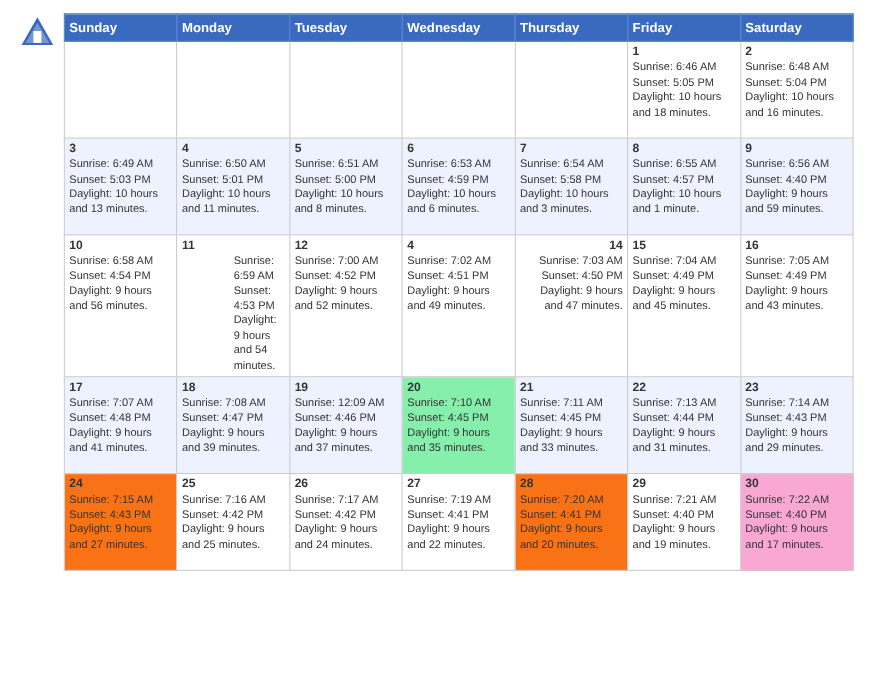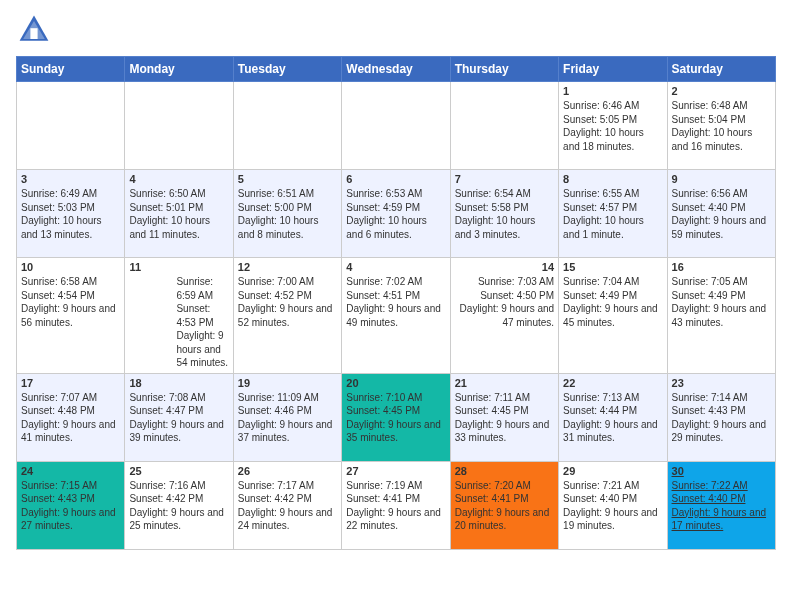--- a/index.html
+++ b/index.html
@@ -8,21 +8,20 @@
       background: #fff;
       width: 792px;
       height: 612px;
       overflow: hidden;
     }
     .page {
       width: 792px;
       height: 524px;
       padding: 12px 16px 8px 16px;
       display: flex;
-      flex-direction: column;
     }
     .header {
       display: flex;
       justify-content: space-between;
       align-items: flex-start;
       margin-bottom: 8px;
     }
     .logo {
       display: flex;
       align-items: center;
@@ -259,25 +258,25 @@
 Daylight: 9 hours and 41 minutes.</div>
           </td>
           <td class="has-data" style="background: rgb(238, 242, 255);">
             <span class="day-num">18</span>
             <div class="day-info" style="white-space: pre-line;">Sunrise: 7:08 AM
 Sunset: 4:47 PM
 Daylight: 9 hours and 39 minutes.</div>
           </td>
           <td class="has-data" style="background: rgb(238, 242, 255);">
             <span class="day-num">19</span>
-            <div class="day-info" style="white-space: pre-line;">Sunrise: 11:09 AM
+            <div class="day-info" style="white-space: pre-line;">Sunrise: 12:09 AM
 Sunset: 4:46 PM
 Daylight: 9 hours and 37 minutes.</div>
           </td>
-          <td class="has-data" style="background: #14b8a6;">
+          <td class="has-data" style="background: #86efac;">
             <span class="day-num">20</span>
             <div class="day-info" style="white-space: pre-line;">Sunrise: 7:10 AM
 Sunset: 4:45 PM
 Daylight: 9 hours and 35 minutes.</div>
           </td>
           <td class="has-data" style="background: rgb(238, 242, 255);">
             <span class="day-num">21</span>
             <div class="day-info" style="white-space: pre-line;">Sunrise: 7:11 AM
 Sunset: 4:45 PM
 Daylight: 9 hours and 33 minutes.</div>
@@ -289,21 +288,21 @@
 Daylight: 9 hours and 31 minutes.</div>
           </td>
           <td class="has-data" style="background: rgb(238, 242, 255);">
             <span class="day-num">23</span>
             <div class="day-info" style="white-space: pre-line;">Sunrise: 7:14 AM
 Sunset: 4:43 PM
 Daylight: 9 hours and 29 minutes.</div>
           </td>
         </tr>
         <tr class="week-row">
-          <td class="has-data" style="background: #14b8a6;">
+          <td class="has-data" style="background: #f97316;">
             <span class="day-num">24</span>
             <div class="day-info" style="white-space: pre-line;">Sunrise: 7:15 AM
 Sunset: 4:43 PM
 Daylight: 9 hours and 27 minutes.</div>
           </td>
           <td class="has-data" style="background: rgb(255, 255, 255);">
             <span class="day-num">25</span>
             <div class="day-info" style="white-space: pre-line;">Sunrise: 7:16 AM
 Sunset: 4:42 PM
 Daylight: 9 hours and 25 minutes.</div>
@@ -325,21 +324,21 @@
             <div class="day-info" style="white-space: pre-line;">Sunrise: 7:20 AM
 Sunset: 4:41 PM
 Daylight: 9 hours and 20 minutes.</div>
           </td>
           <td class="has-data" style="background: rgb(255, 255, 255);">
             <span class="day-num">29</span>
             <div class="day-info" style="white-space: pre-line;">Sunrise: 7:21 AM
 Sunset: 4:40 PM
 Daylight: 9 hours and 19 minutes.</div>
           </td>
-          <td class="has-data" style="background: #0ea5e9; text-decoration: underline;">
+          <td class="has-data" style="background: #f9a8d4;">
             <span class="day-num">30</span>
             <div class="day-info" style="white-space: pre-line;">Sunrise: 7:22 AM
 Sunset: 4:40 PM
 Daylight: 9 hours and 17 minutes.</div>
           </td>
         </tr>
       </tbody>
   </table>
 </div>
 

